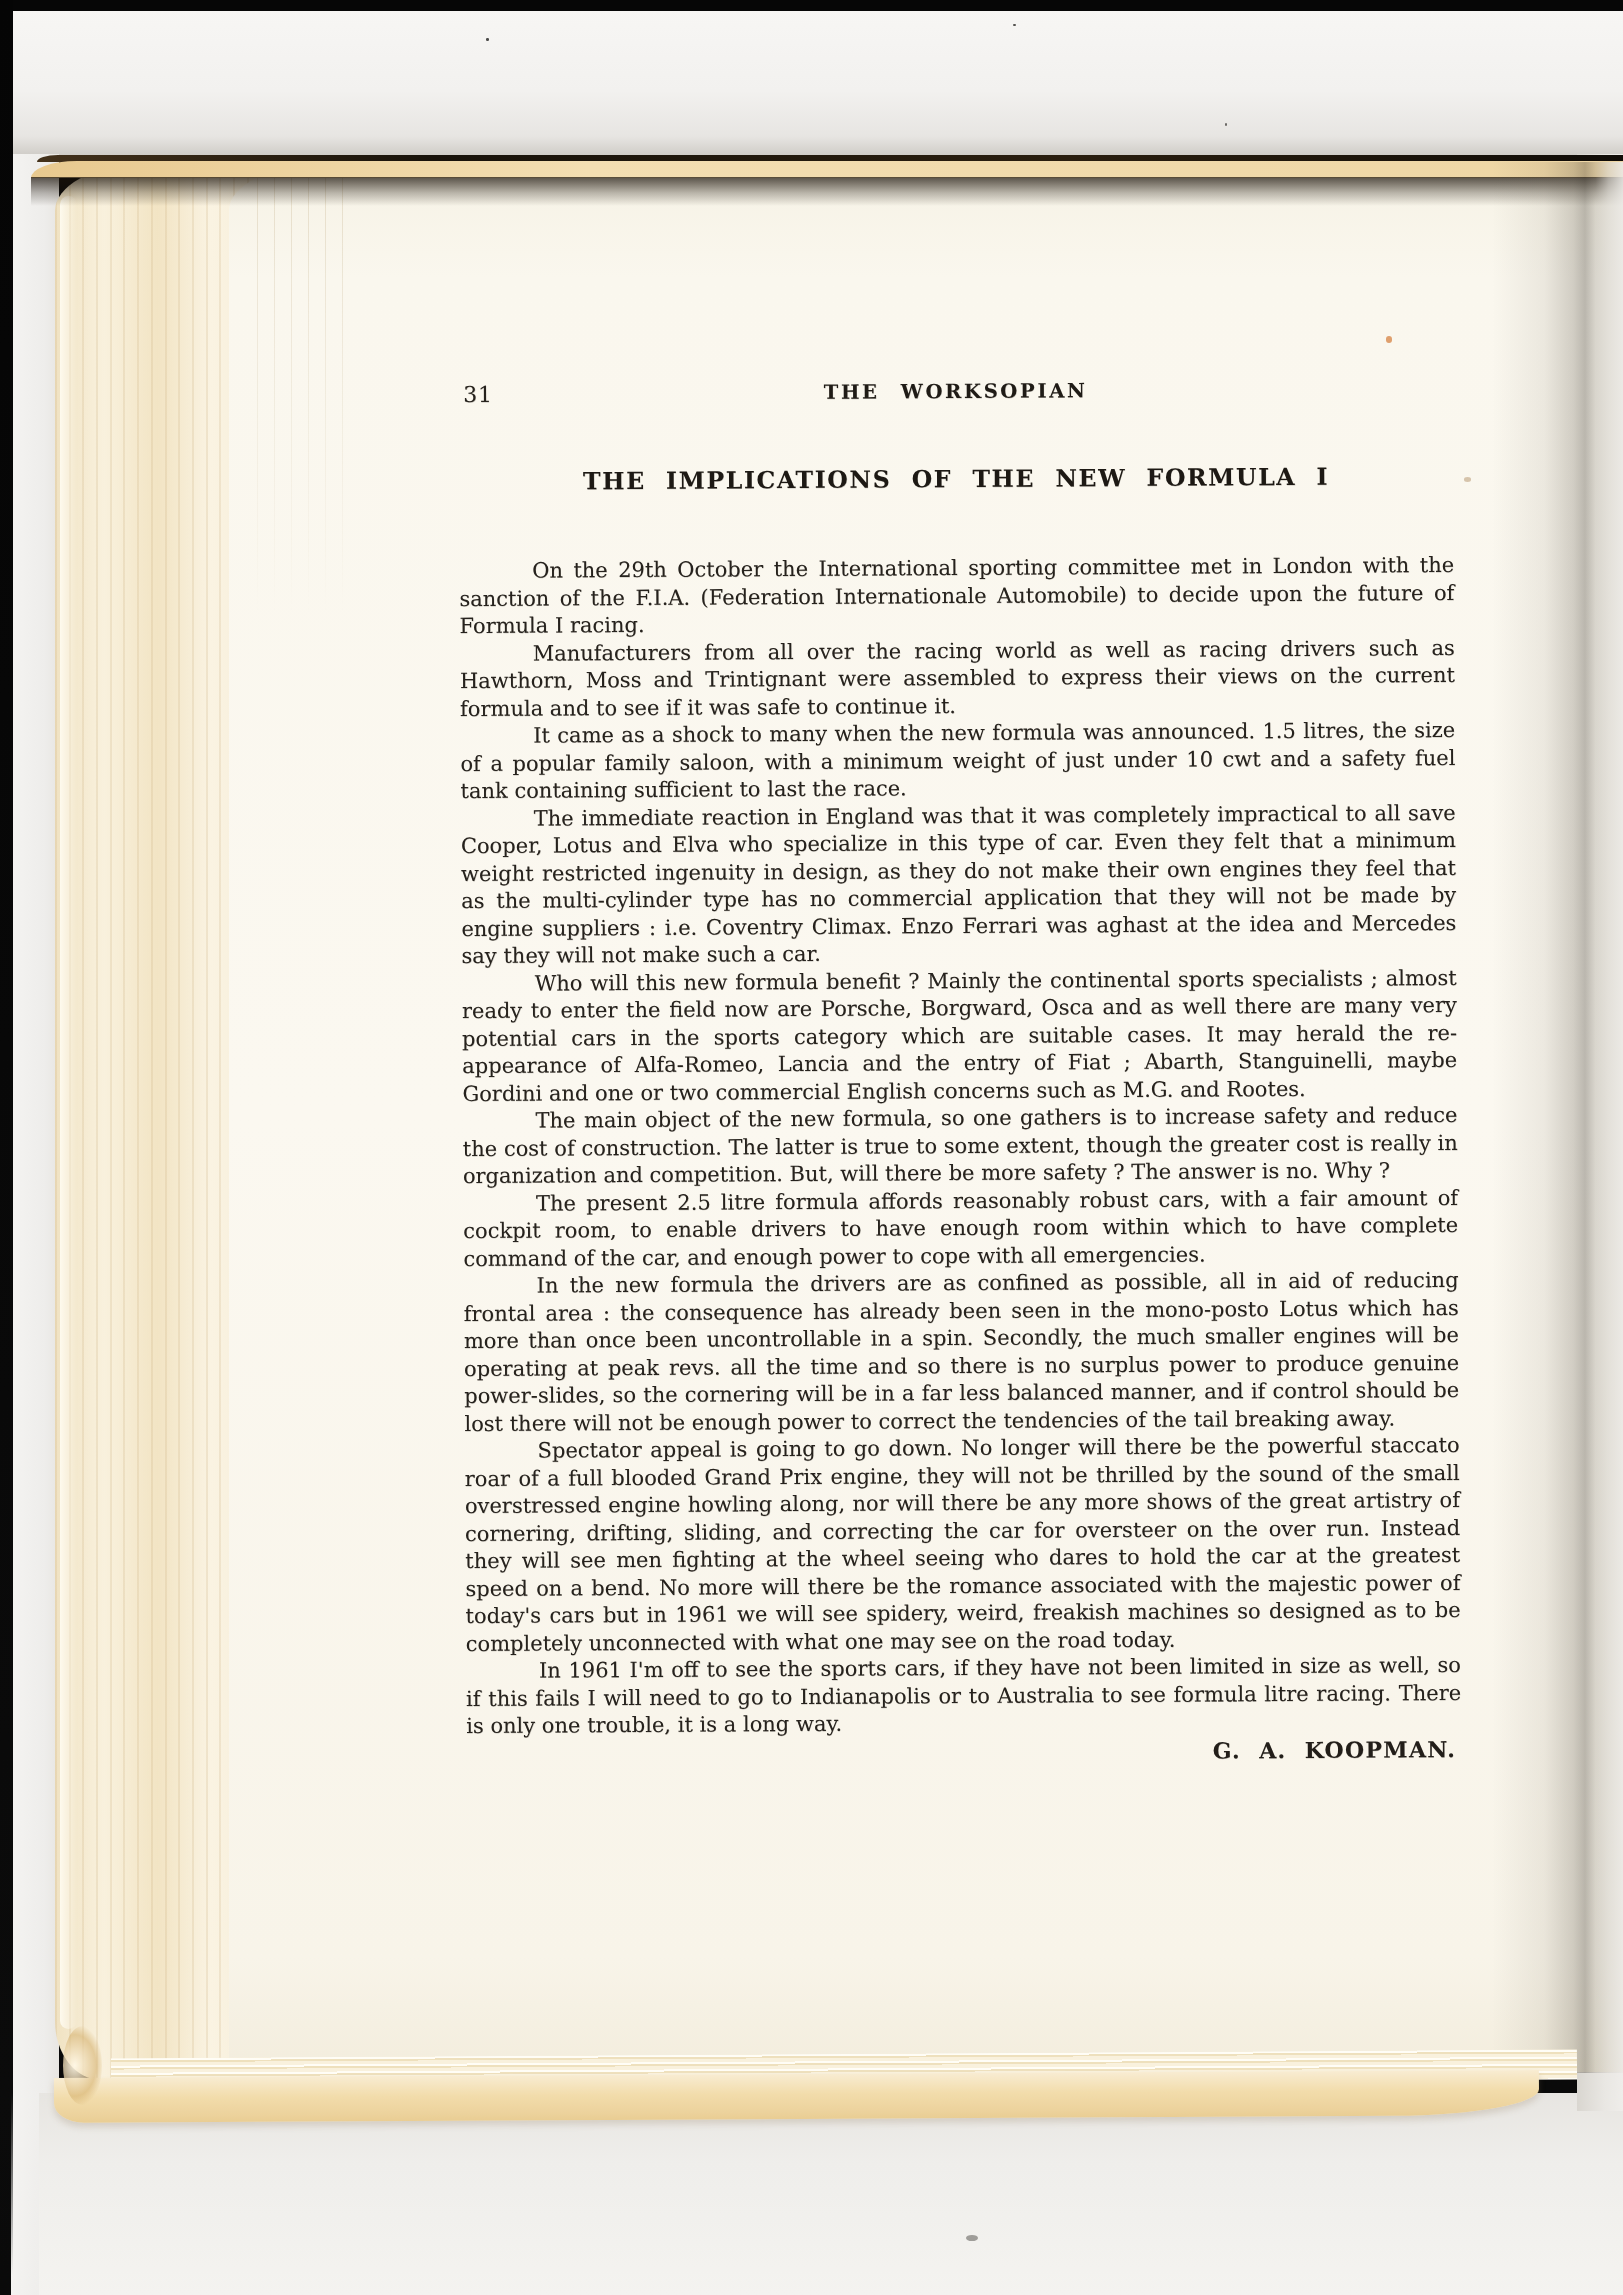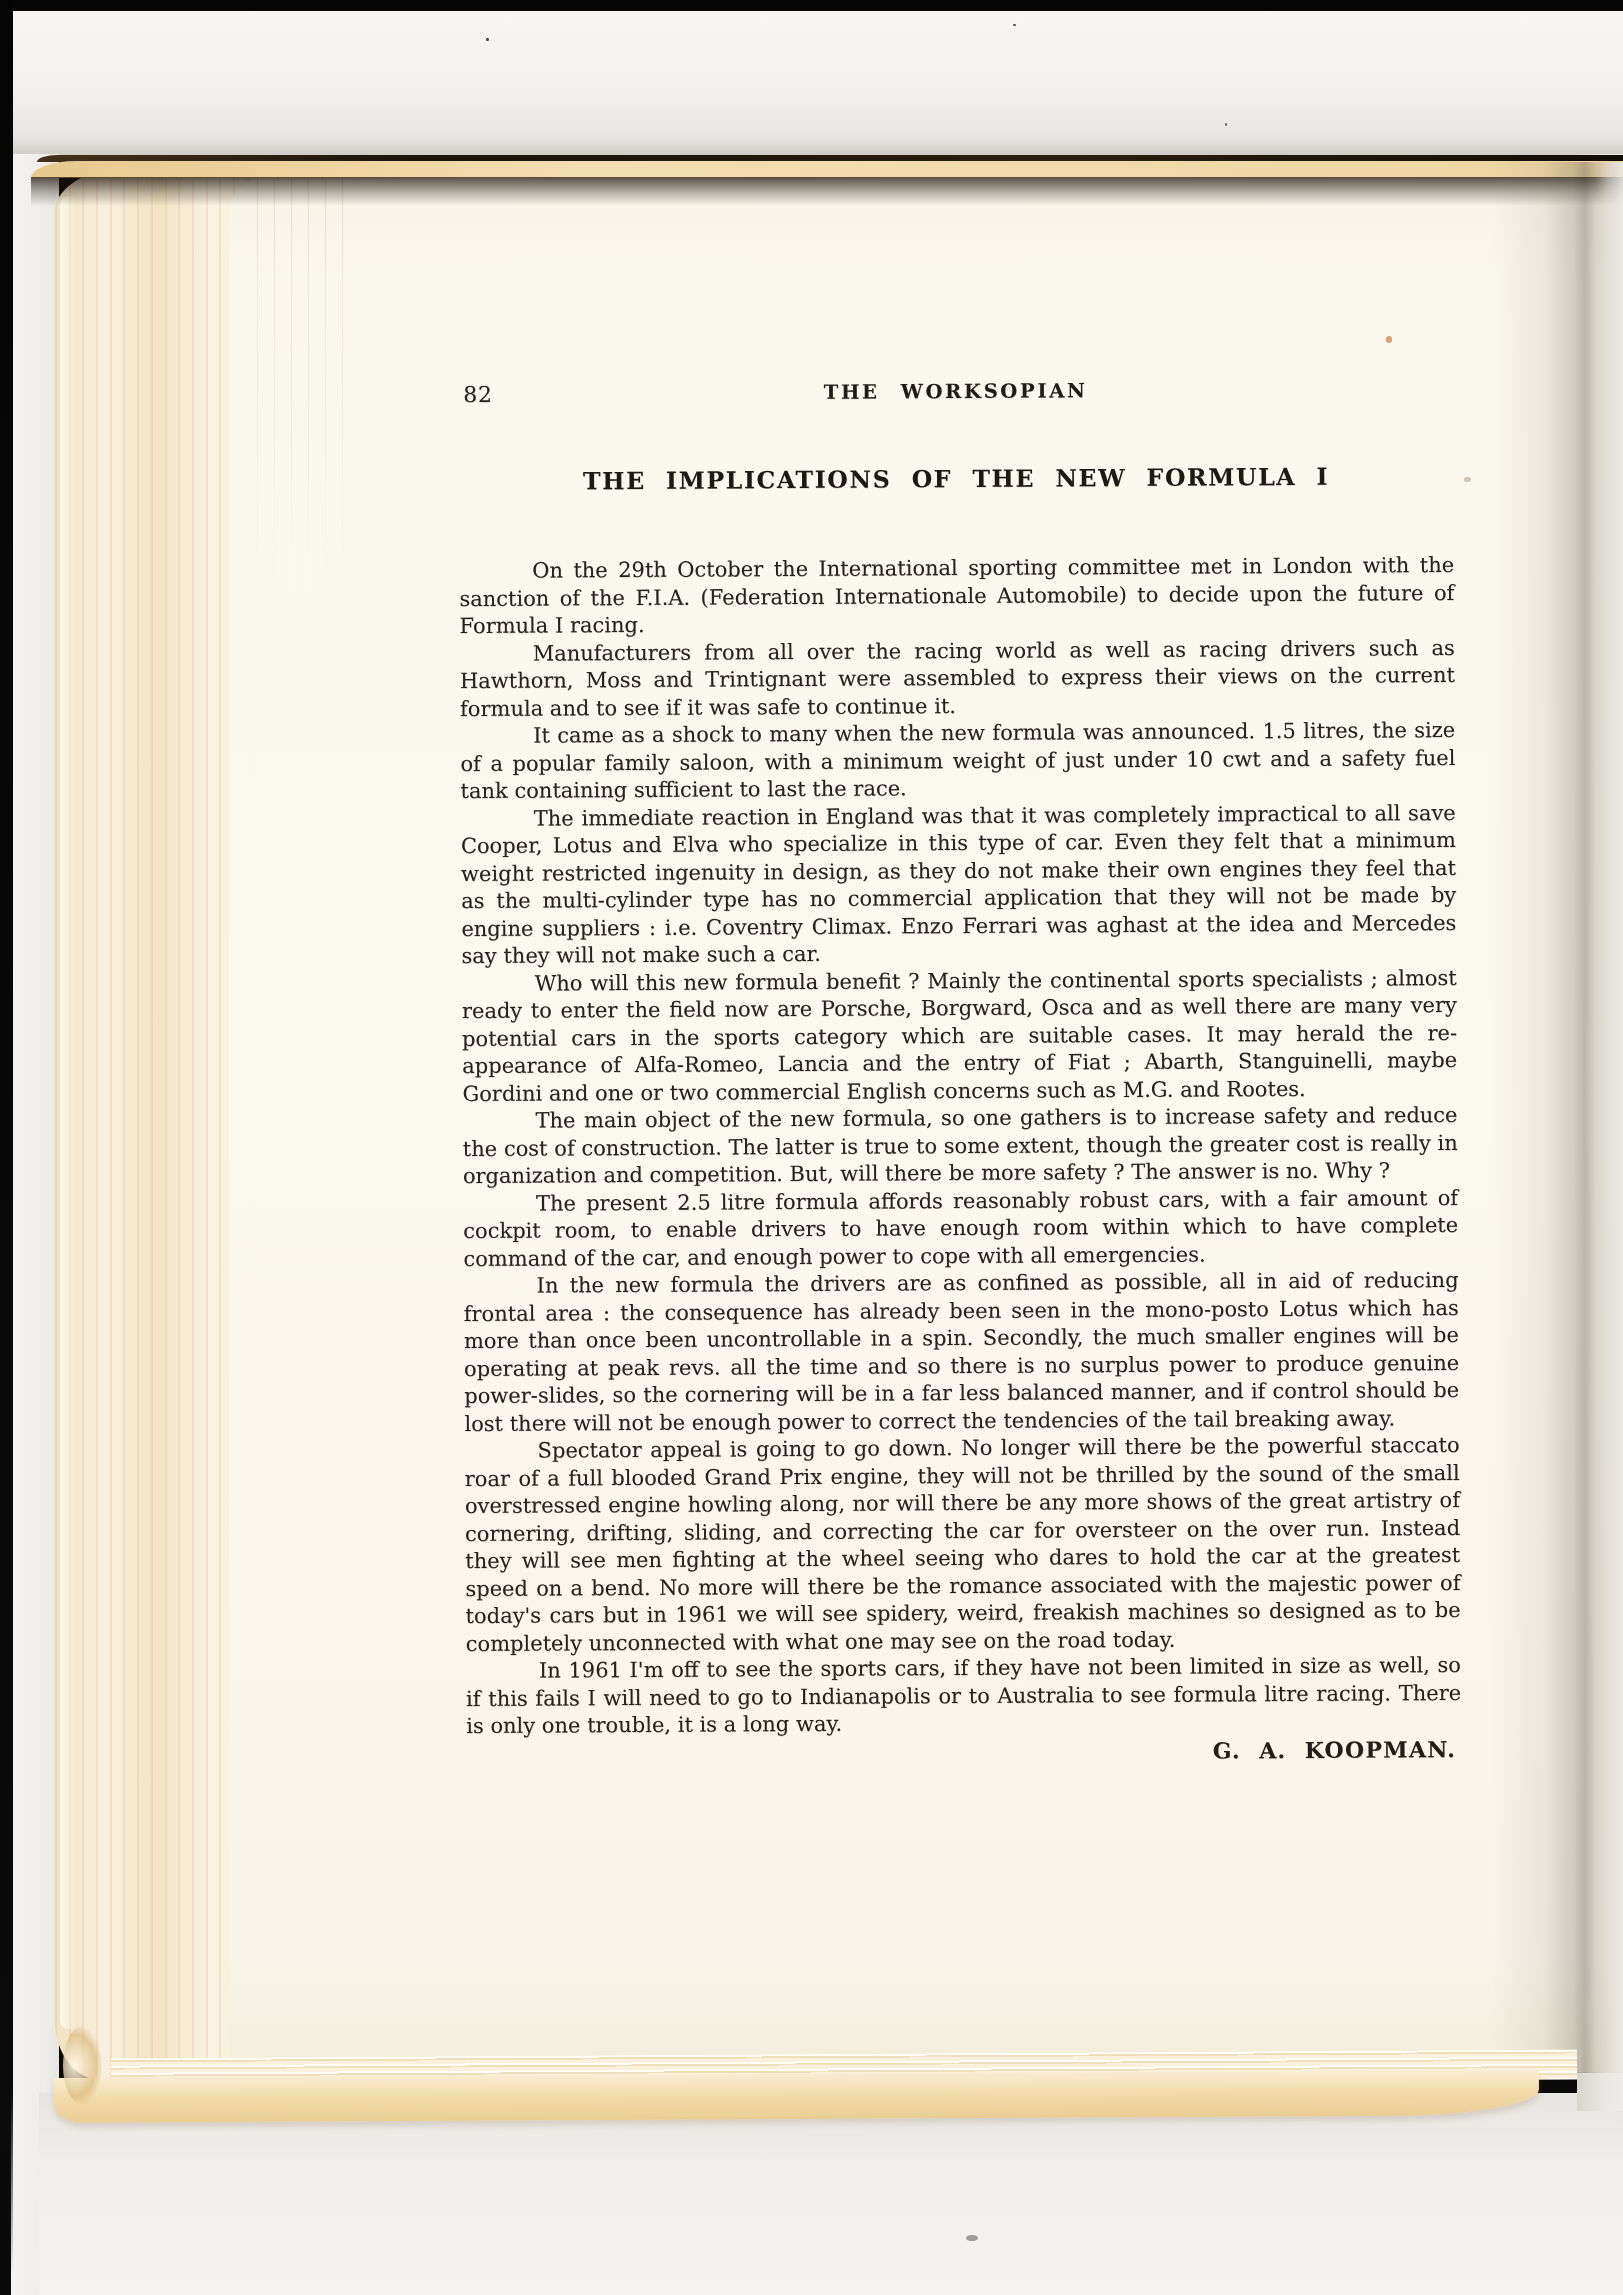--- a/index.html
+++ b/index.html
@@ -126,21 +126,21 @@
   <div class="speck speck-orange"></div>
   <div class="speck speck-beige"></div>
   <div class="speck speck-gray-dash"></div>
   <div class="speck speck-dot1"></div>
   <div class="speck speck-dot2"></div>
   <div class="speck speck-dot3"></div>
   <div class="speck speck-dot4"></div>
 
   <div class="text-block">
     <div class="header-row">
-      <span class="page-number">82</span>
+      <span class="page-number">31</span>
       <span class="running-header">THE WORKSOPIAN</span>
     </div>
     <h1 class="article-title">THE IMPLICATIONS OF THE NEW FORMULA I</h1>
     <div class="article-body">
         <p>On the 29th October the International sporting committee met in London with the sanction of the F.I.A. (Federation Internationale Automobile) to decide upon the future of Formula I racing.</p>
         <p>Manufacturers from all over the racing world as well as racing drivers such as Hawthorn, Moss and Trintignant were assembled to express their views on the current formula and to see if it was safe to continue it.</p>
         <p>It came as a shock to many when the new formula was announced. 1.5 litres, the size of a popular family saloon, with a minimum weight of just under 10 cwt and a safety fuel tank containing sufficient to last the race.</p>
         <p>The immediate reaction in England was that it was completely impractical to all save Cooper, Lotus and Elva who specialize in this type of car. Even they felt that a minimum weight restricted ingenuity in design, as they do not make their own engines they feel that as the multi-cylinder type has no commercial application that they will not be made by engine suppliers : i.e. Coventry Climax. Enzo Ferrari was aghast at the idea and Mercedes say they will not make such a car.</p>
         <p>Who will this new formula benefit ? Mainly the continental sports specialists ; almost ready to enter the field now are Porsche, Borgward, Osca and as well there are many very potential cars in the sports category which are suitable cases. It may herald the re-appearance of Alfa-Romeo, Lancia and the entry of Fiat ; Abarth, Stanguinelli, maybe Gordini and one or two commercial English concerns such as M.G. and Rootes.</p>
         <p>The main object of the new formula, so one gathers is to increase safety and reduce the cost of construction. The latter is true to some extent, though the greater cost is really in organization and competition. But, will there be more safety ? The answer is no. Why ?</p>

